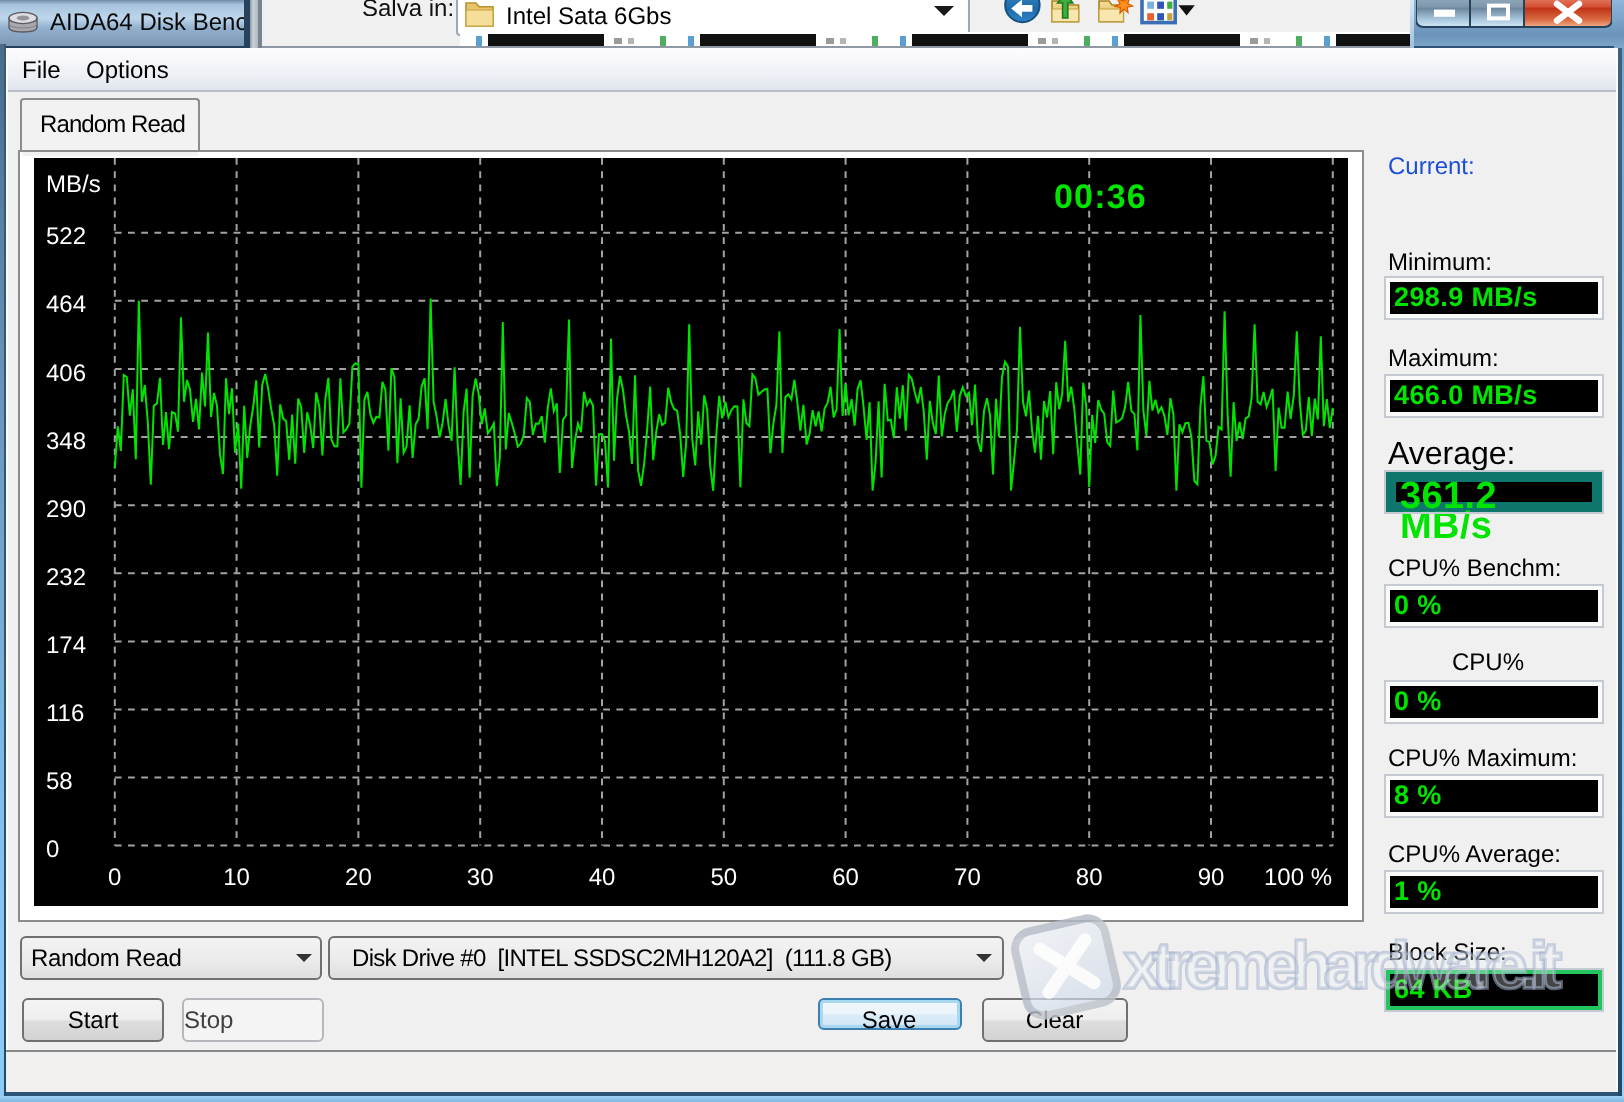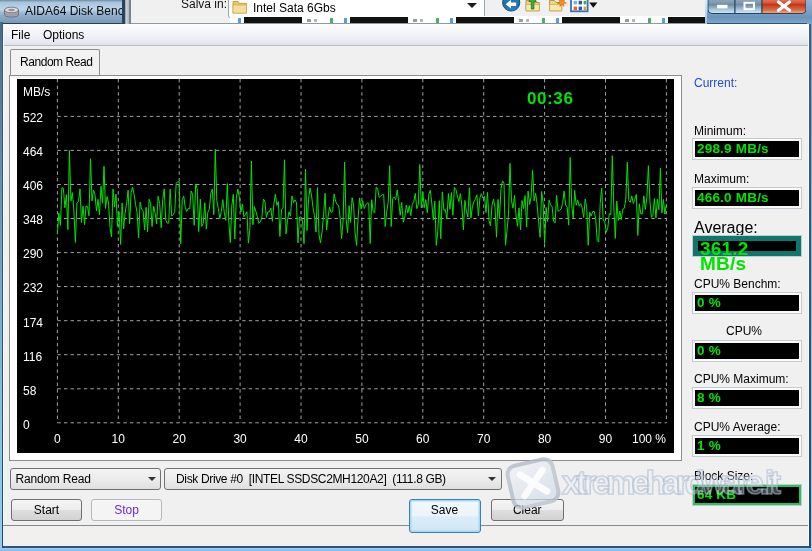--- a/index.html
+++ b/index.html
@@ -228,22 +228,22 @@
 <div class="abs" style="left:694px;top:419.5px;font-size:12px;color:#000;">CPU% Average:</div>
 <div class="abs" style="left:693px;top:435.5px;width:108px;height:20px;box-sizing:border-box;background:#000;border:2px solid #fafafa;outline:1px solid #c4cad1;line-height:15px;font-size:13.5px;font-weight:bold;color:#00e400;padding-left:2px;letter-spacing:0.2px;">1 %</div>
 <div class="abs" style="left:694px;top:469px;font-size:12px;color:#000;">Block Size:</div>
 <div class="abs" style="left:693px;top:485px;width:108px;height:20px;box-sizing:border-box;background:#000;border:2px solid #22c55e;outline:1px solid #c4cad1;line-height:15px;font-size:13.5px;font-weight:bold;color:#00e400;padding-left:2px;letter-spacing:0.2px;">64 KB</div>
 
 <div class="abs" style="left:10px;top:468px;width:151px;height:22px;box-sizing:border-box;border:1px solid #707070;border-radius:3px;background:linear-gradient(180deg,#f3f3f3 0%,#ebebeb 55%,#dfdfdf 100%);font-size:12px;color:#000;line-height:20px;padding-left:4.5px;letter-spacing:-0.2px;">Random Read</div>
 <div class="abs" style="left:148px;top:477px;width:0;height:0;border-left:4px solid transparent;border-right:4px solid transparent;border-top:4.5px solid #333;"></div>
 <div class="abs" style="left:164px;top:468px;width:338px;height:22px;box-sizing:border-box;border:1px solid #707070;border-radius:3px;background:linear-gradient(180deg,#f3f3f3 0%,#ebebeb 55%,#dfdfdf 100%);font-size:12px;color:#000;line-height:20px;padding-left:11px;letter-spacing:-0.35px;">Disk Drive #0&nbsp; [INTEL SSDSC2MH120A2]&nbsp; (111.8 GB)</div>
 <div class="abs" style="left:488px;top:477px;width:0;height:0;border-left:4px solid transparent;border-right:4px solid transparent;border-top:4.5px solid #333;"></div>
 <div class="abs" style="left:11px;top:499px;width:71px;height:22px;box-sizing:border-box;border:1px solid #707070;border-radius:3px;background:linear-gradient(180deg,#f4f4f4 0%,#ededed 50%,#dedede 52%,#d2d2d2 100%);font-size:12px;color:#000;text-align:center;line-height:20px;">Start</div>
-<div class="abs" style="left:91px;top:499px;width:71px;height:22px;box-sizing:border-box;border:1px solid #b5b8bc;border-radius:3px;background:#f4f4f4;font-size:12px;color:#6d28d9;text-align:center;line-height:20px;">Stop</div>
-<div class="abs" style="left:408.5px;top:499px;width:72px;height:34px;box-sizing:border-box;border:1px solid #3c7fb1;border-radius:3px;box-shadow:inset 0 0 0 1.5px #a8d8f0;background:linear-gradient(180deg,#f2f8fc 0%,#ebf4fb 50%,#dcedf9 52%,#d0e5f5 100%);font-size:12px;color:#000;text-align:center;line-height:20px;">Save</div>
+<div class="abs" style="left:91px;top:499px;width:71px;height:22px;box-sizing:border-box;border:1px solid #b5b8bc;border-radius:3px;background:#f4f4f4;font-size:12px;color:#404040;line-height:20px;">Stop</div>
+<div class="abs" style="left:408.5px;top:499px;width:72px;height:16px;box-sizing:border-box;border:1px solid #3c7fb1;border-radius:3px;box-shadow:inset 0 0 0 1.5px #a8d8f0;background:linear-gradient(180deg,#f2f8fc 0%,#ebf4fb 50%,#dcedf9 52%,#d0e5f5 100%);font-size:12px;color:#000;text-align:center;line-height:20px;">Save</div>
 <div class="abs" style="left:491px;top:499px;width:72.5px;height:22px;box-sizing:border-box;border:1px solid #707070;border-radius:3px;background:linear-gradient(180deg,#f4f4f4 0%,#ededed 50%,#dedede 52%,#d2d2d2 100%);font-size:12px;color:#000;text-align:center;line-height:20px;">Clear</div>
 
 <div class="abs" style="left:508px;top:460px;width:50px;height:47px;transform:rotate(-13deg);border-radius:11px;background:linear-gradient(160deg,rgba(238,241,246,0.72),rgba(205,216,232,0.65));border:4px solid rgba(150,155,165,0.42);box-sizing:border-box;"></div>
 <svg class="abs" style="left:505px;top:455px;" width="307" height="60" viewBox="0 0 307 60">
 <g transform="rotate(-12 28.5 28)" stroke="#fdfdfd" stroke-width="6.5" stroke-linecap="round" opacity="0.95">
 <line x1="17" y1="17" x2="40" y2="39"></line>
 <line x1="40" y1="17" x2="17" y2="39"></line>
 </g>
 <text x="57" y="39" font-family="Liberation Sans, sans-serif" font-size="33" font-weight="bold" textLength="218" fill="rgba(240,243,249,0.28)" stroke="rgba(160,175,202,0.55)" stroke-width="1.7" paint-order="stroke" letter-spacing="-1">xtremehardware.it</text>
 </svg>

